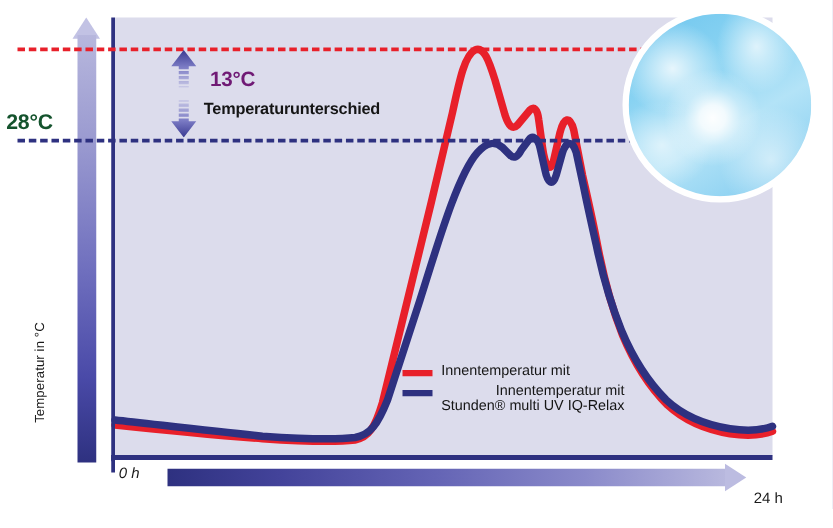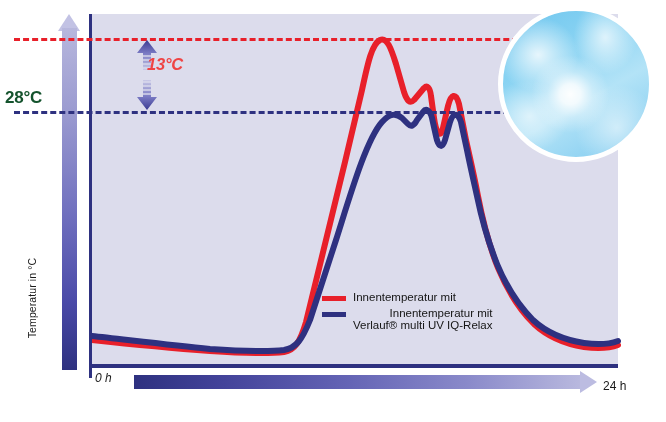--- a/index.html
+++ b/index.html
@@ -83,21 +83,21 @@
   }
   .x-start-label{
     position:absolute;
     left:95px; top:371px;
     font-size:12px;
     color:#1a1a1a;
     font-style:italic;
   }
   .x-end-label{
     position:absolute;
-    left:603px; top:379px;
+    left:603px; top:391px;
     font-size:12px;
     color:#1a1a1a;
   }
 
   
   .dash-red{
     position:absolute;
     left:14px; top:38px; width:604px; height:0;
     border-top:3px dashed #e8202a;
   }
@@ -114,25 +114,24 @@
     letter-spacing:-0.2px;
   }
 
   
   .diffarrow{
     position:absolute;
     left:136px; top:40px; width:22px; height:70px;
   }
   .ann-value{
     position:absolute;
-    left:147px; top:55px;
+    left:168px; top:55px;
     font-size:16.5px; font-weight:bold;
-    color:#ef4444;
+    color:#701a75;
     letter-spacing:-0.2px;
-    font-style:italic;
   }
   .ann-text{
     position:absolute;
     left:163px; top:79px;
     font-size:13px; font-weight:bold;
     color:#151515;
     letter-spacing:-0.15px;
   }
 
   
@@ -269,32 +268,33 @@
       <line x1="6" y1="20" x2="16" y2="20"></line>
       <line x1="6" y1="24" x2="16" y2="24"></line>
       <line x1="6" y1="28" x2="16" y2="28"></line>
       <line x1="6" y1="42" x2="16" y2="42"></line>
       <line x1="6" y1="46" x2="16" y2="46"></line>
       <line x1="6" y1="50" x2="16" y2="50"></line>
       <line x1="6" y1="54" x2="16" y2="54"></line>
     </g>
   </svg>
   <div class="ann-value">13°C</div>
+  <div class="ann-text">Temperaturunterschied</div>
 
   <div class="sky"></div>
 
   <div class="legend">
     <div class="legend-row">
       <div class="legend-swatch red"></div>
       <div class="legend-text">
         <span>Innentemperatur mit</span>
       </div>
     </div>
     <div class="legend-row">
       <div class="legend-swatch blue"></div>
       <div class="legend-text">
         <span>Innentemperatur mit</span>
-        <span>Verlauf® multi UV IQ-Relax</span>
+        <span>Stunden® multi UV IQ-Relax</span>
       </div>
     </div>
   </div>
 
 </div>
 
 </body></html>

